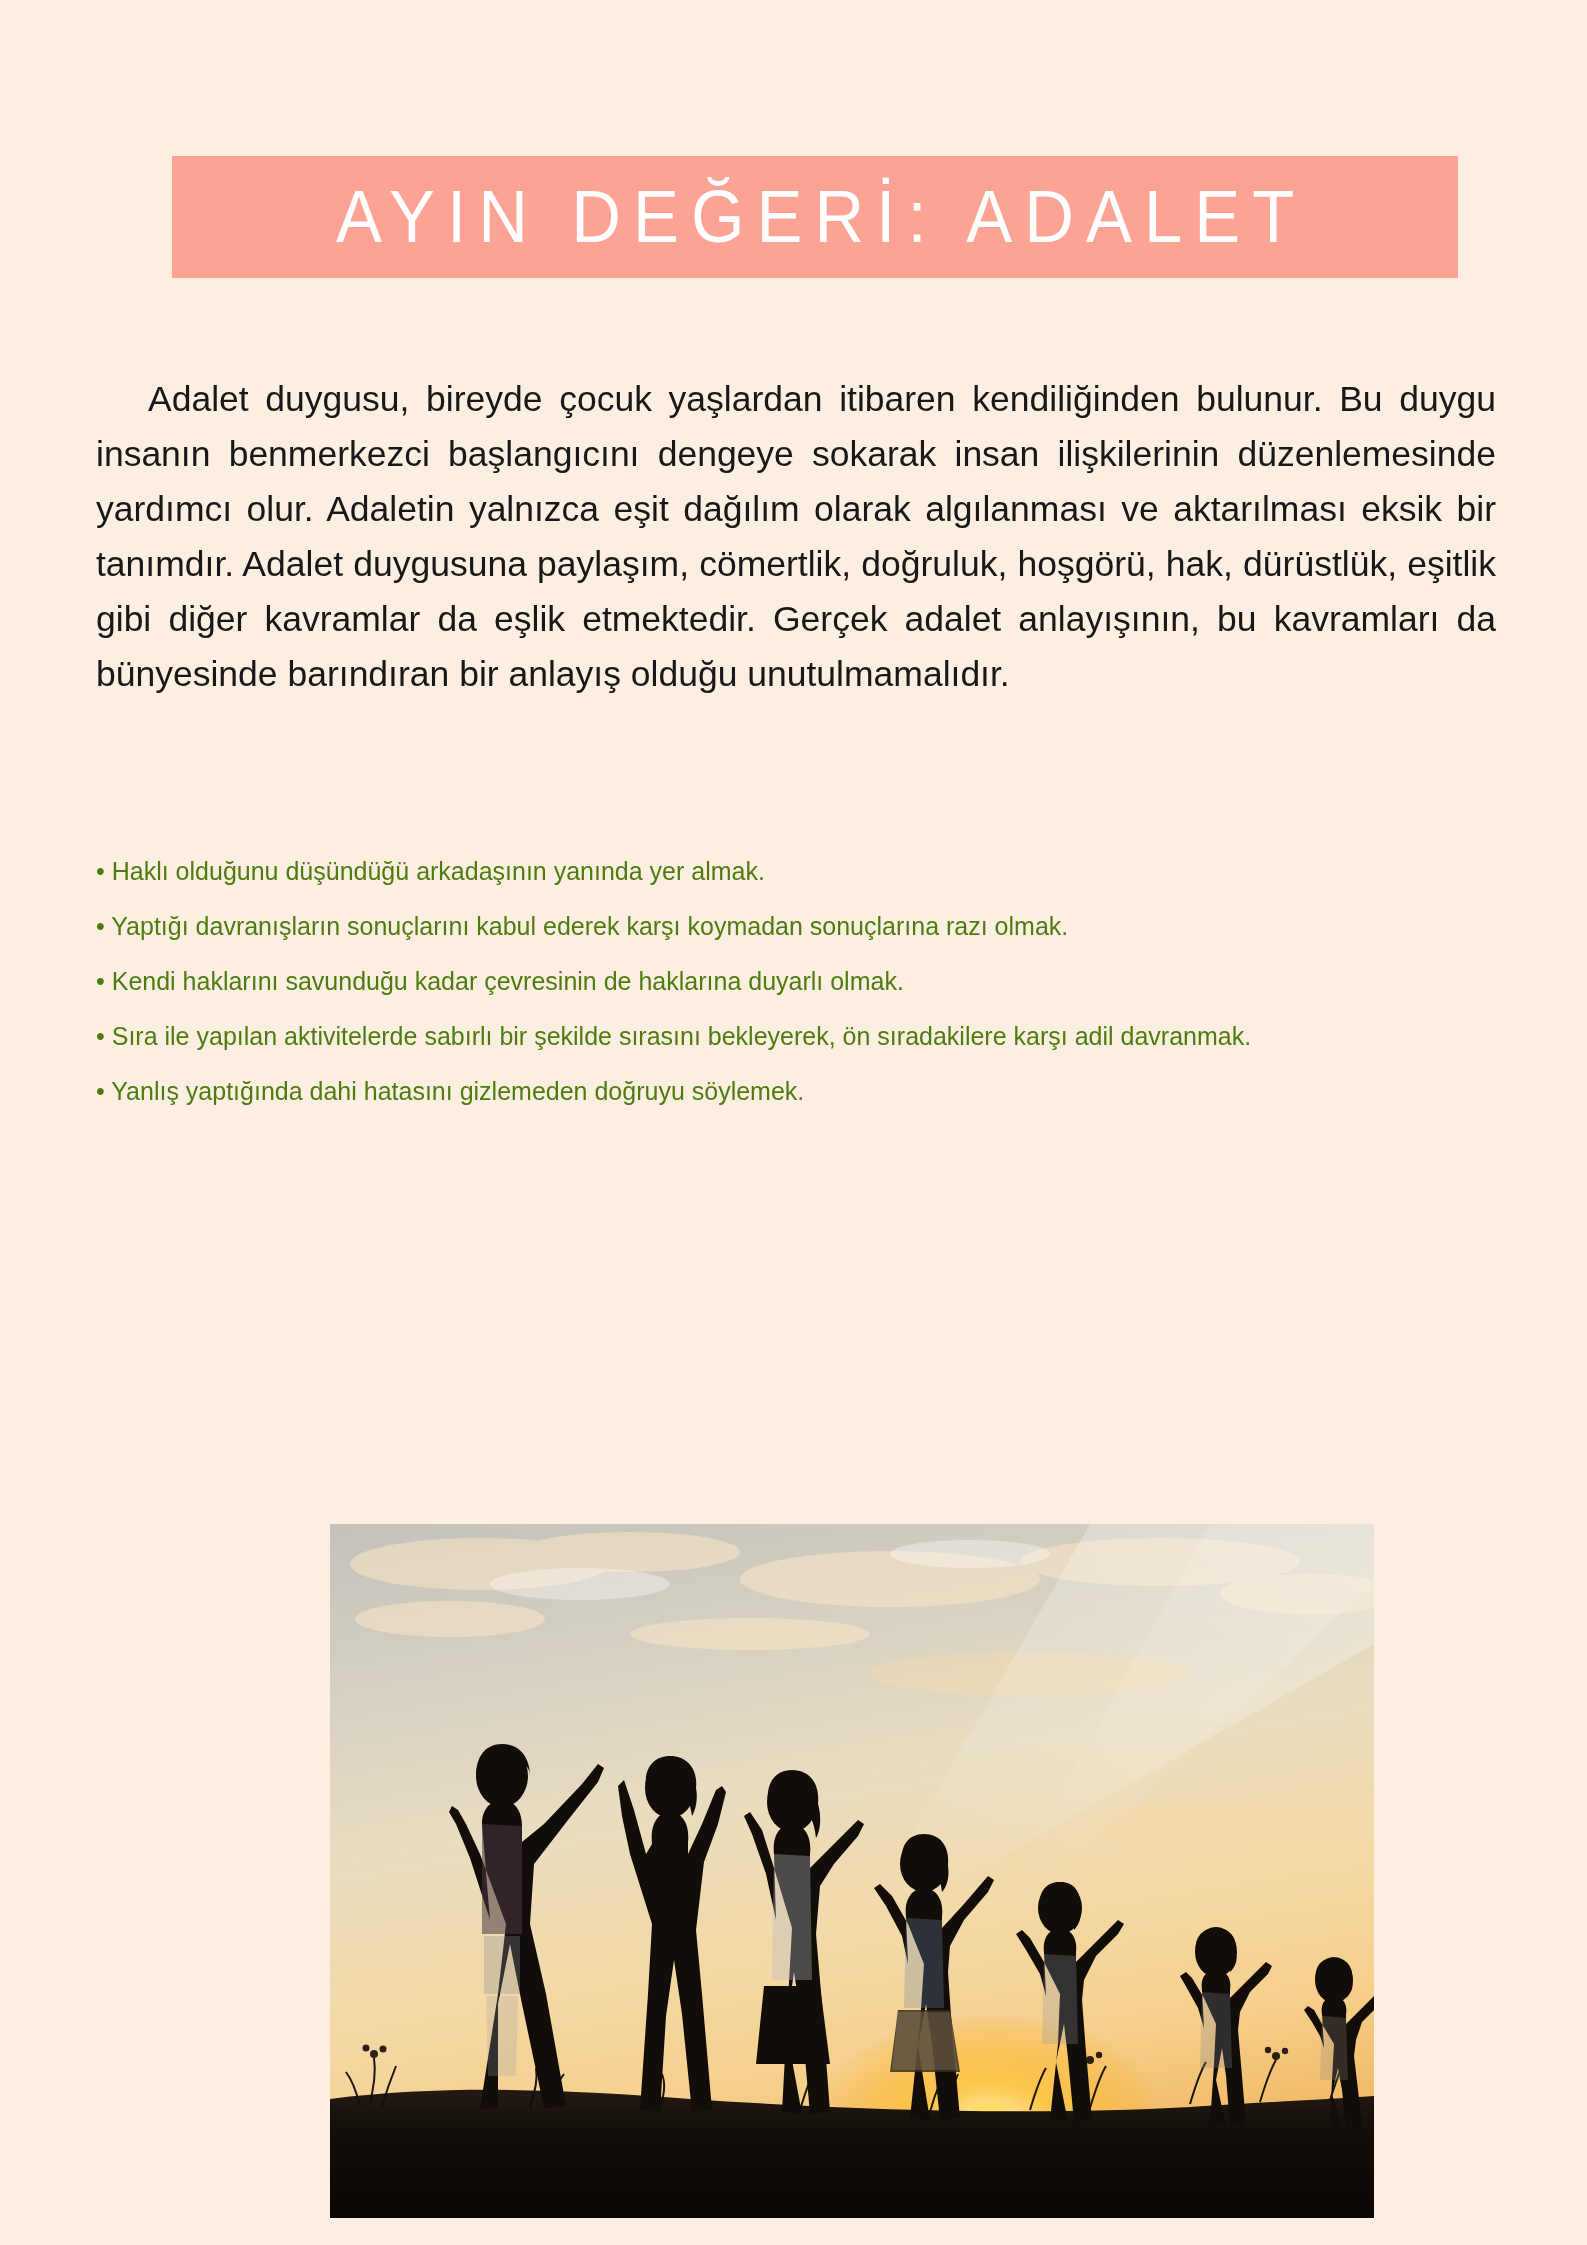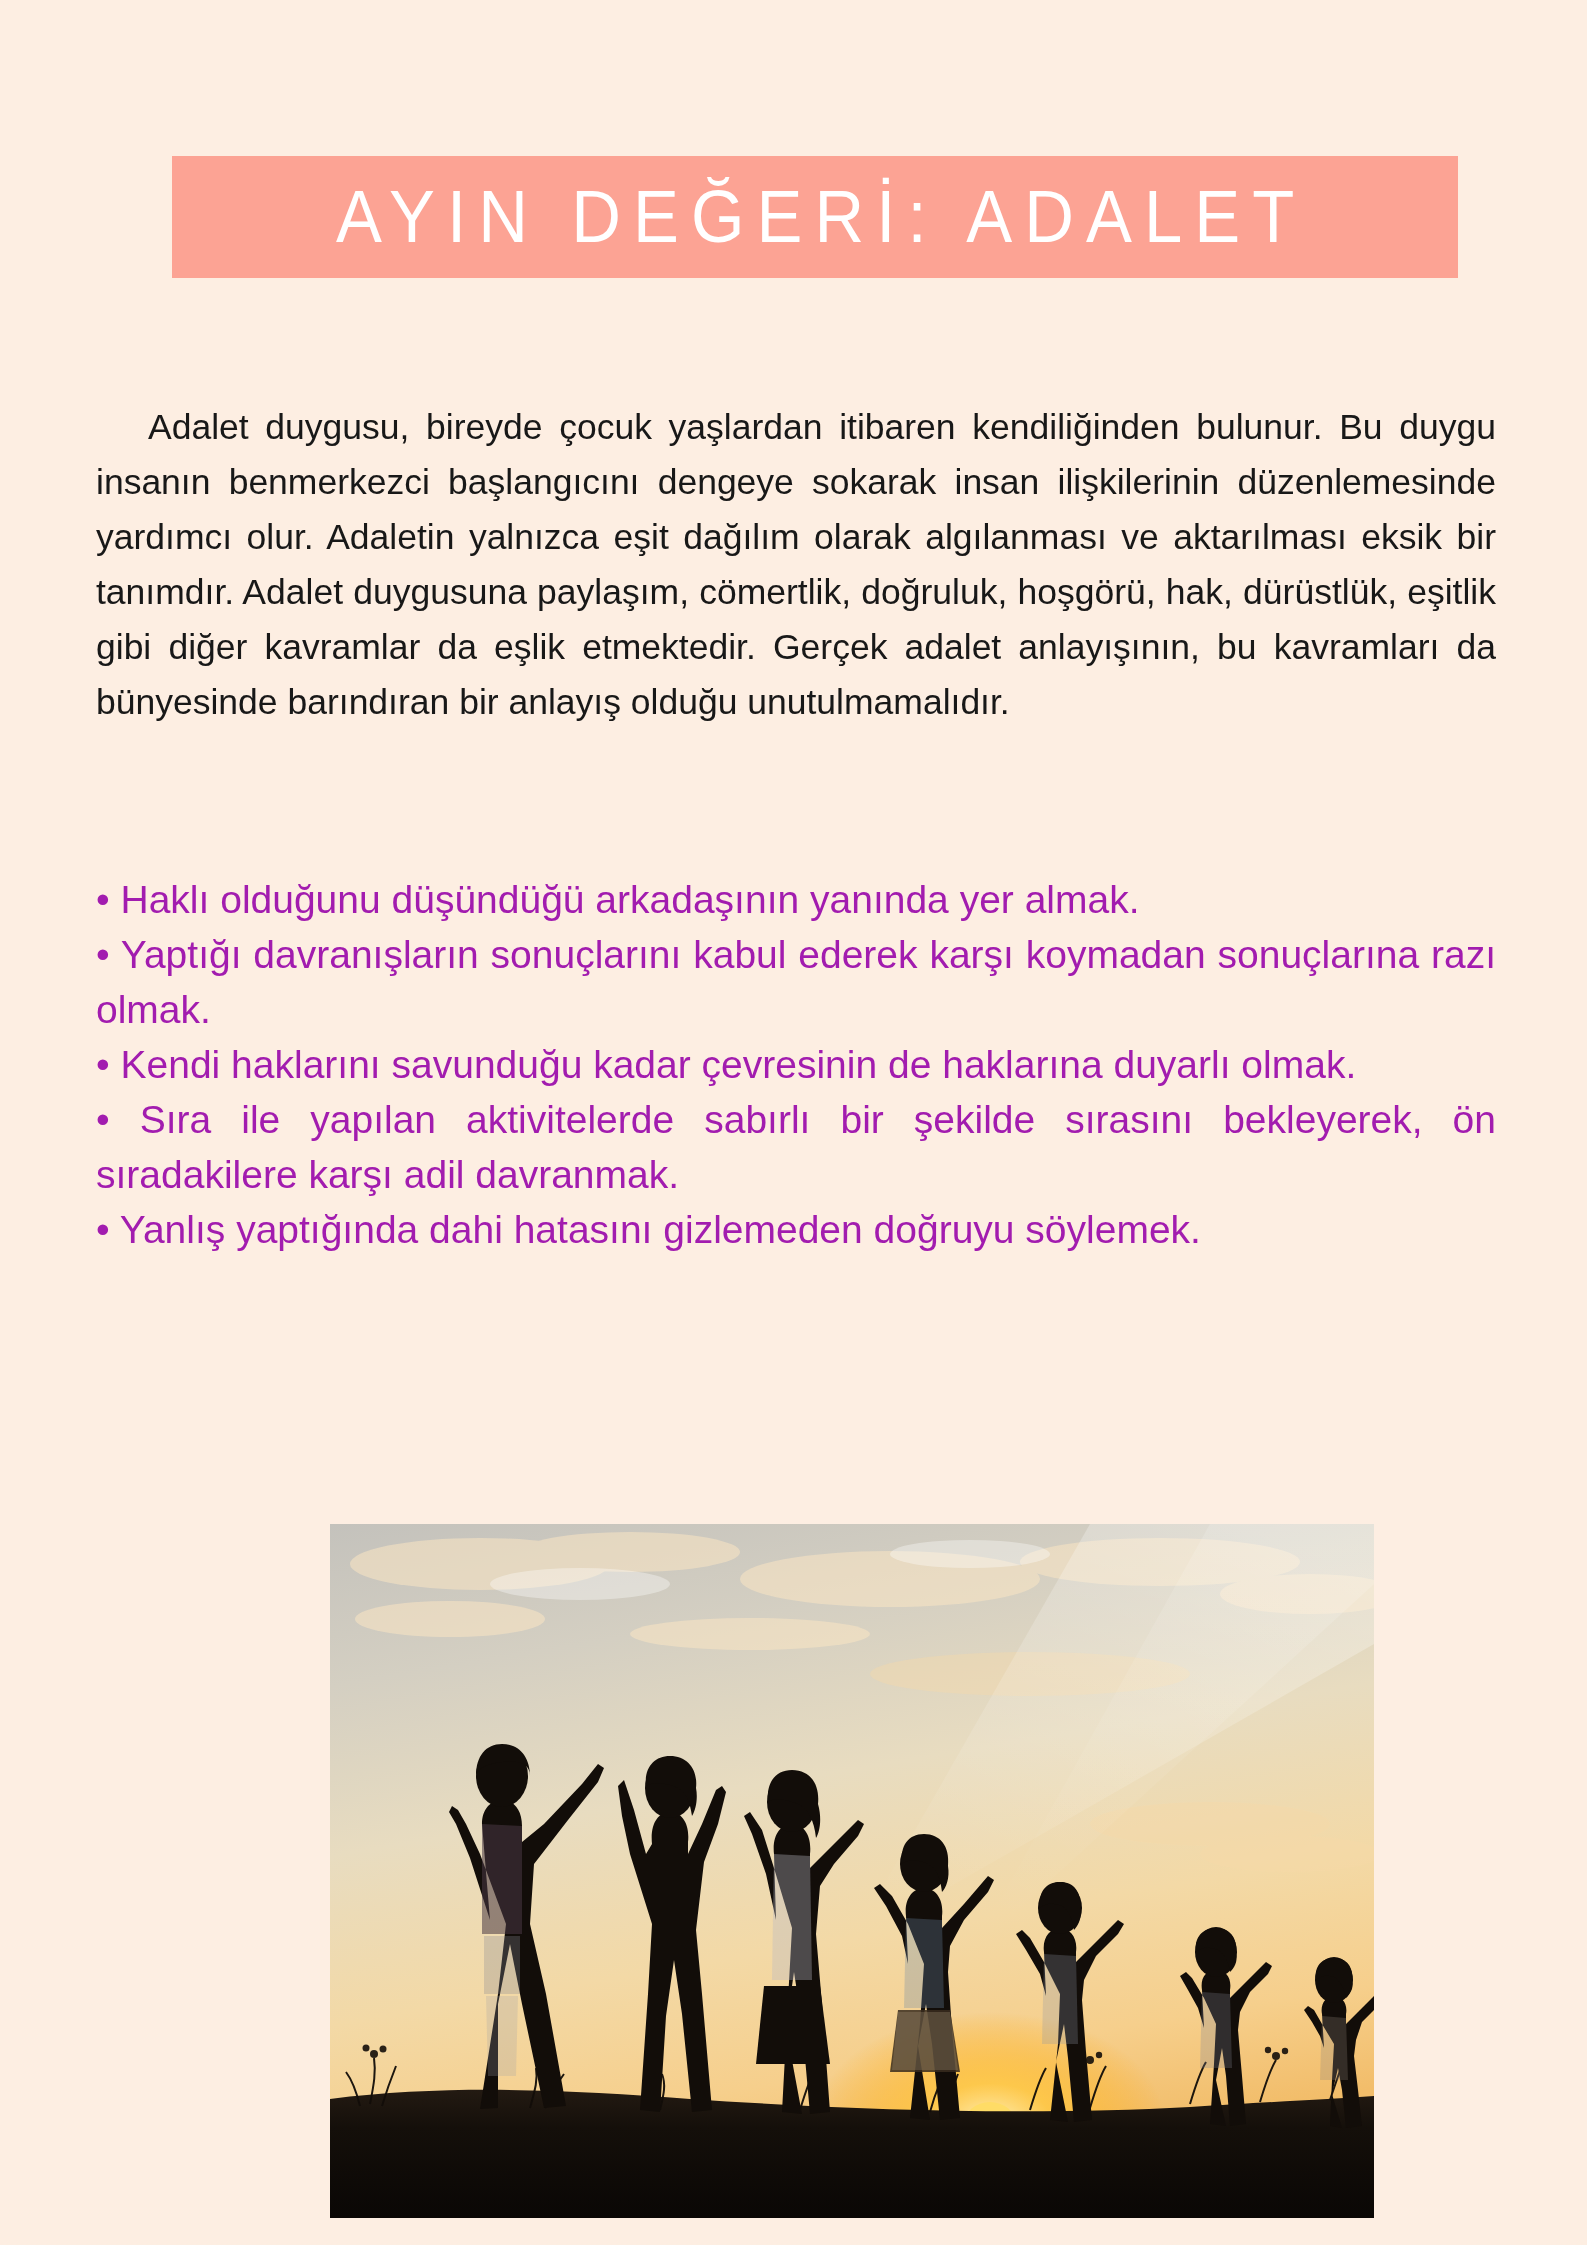--- a/index.html
+++ b/index.html
@@ -48,21 +48,21 @@
     line-height: 1;
     transform: scaleX(0.93);
     transform-origin: center;
     padding-left: 13px;
   }
 
   
   .content {
     position: absolute;
     left: 96px;
-    top: 400px;
+    top: 372px;
     width: 1400px;
   }
 
   p.para {
     font-size: 35.5px;
     line-height: 55px;
     text-align: justify;
     text-justify: inter-word;
     color: #181818;
     font-weight: 400;
@@ -74,25 +74,25 @@
   }
 
   .gap-1 { height: 68px; }
   .gap-2 { height: 74px; }
 
   ul.bullets {
     list-style: none;
   }
 
   ul.bullets li {
-    font-size: 39px;
+    font-size: 25px;
     line-height: 55px;
     text-align: justify;
     text-justify: inter-word;
-    color: #a21caf;
+    color: #4d7c0f;
     position: relative;
     padding-left: 0;
   }
 
   ul.bullets li .dot {
     display: inline;
   }
 
   
   .photo {

